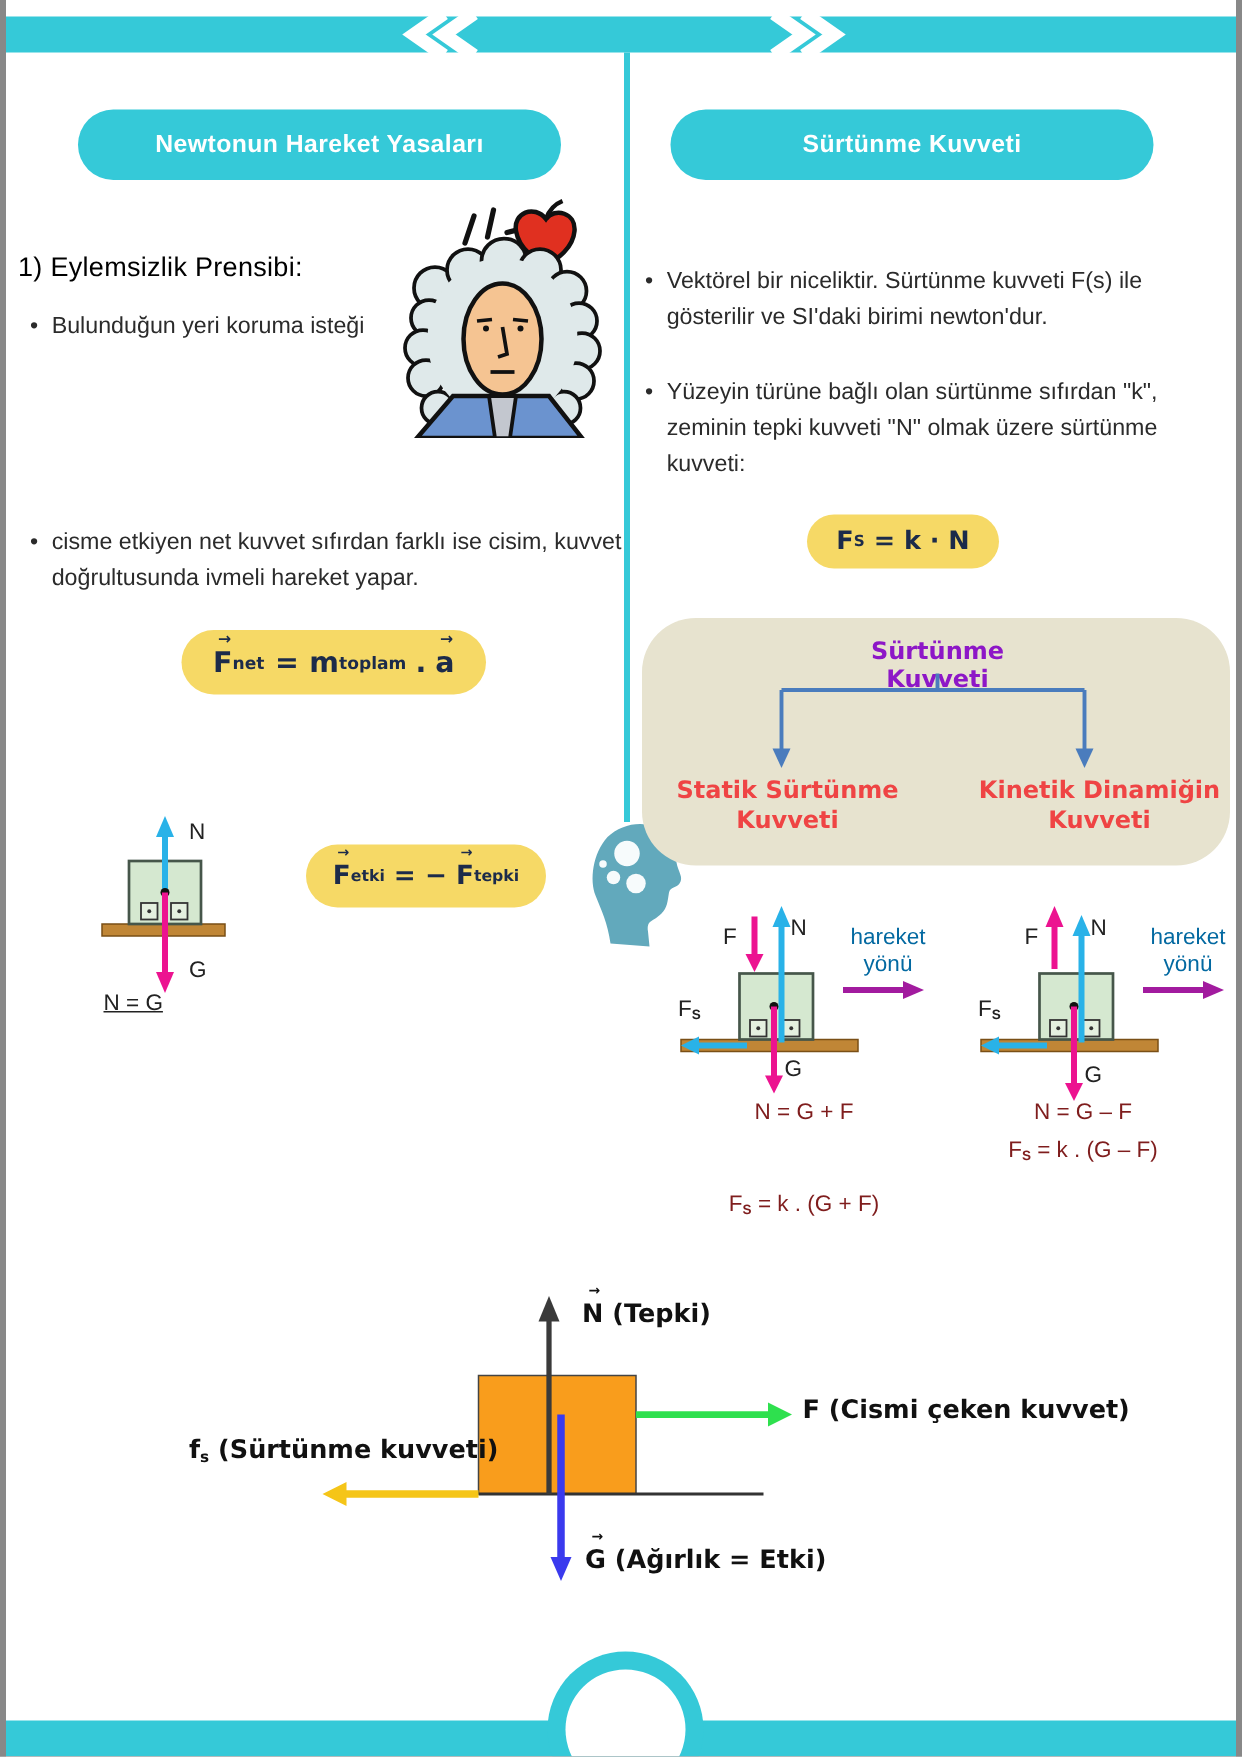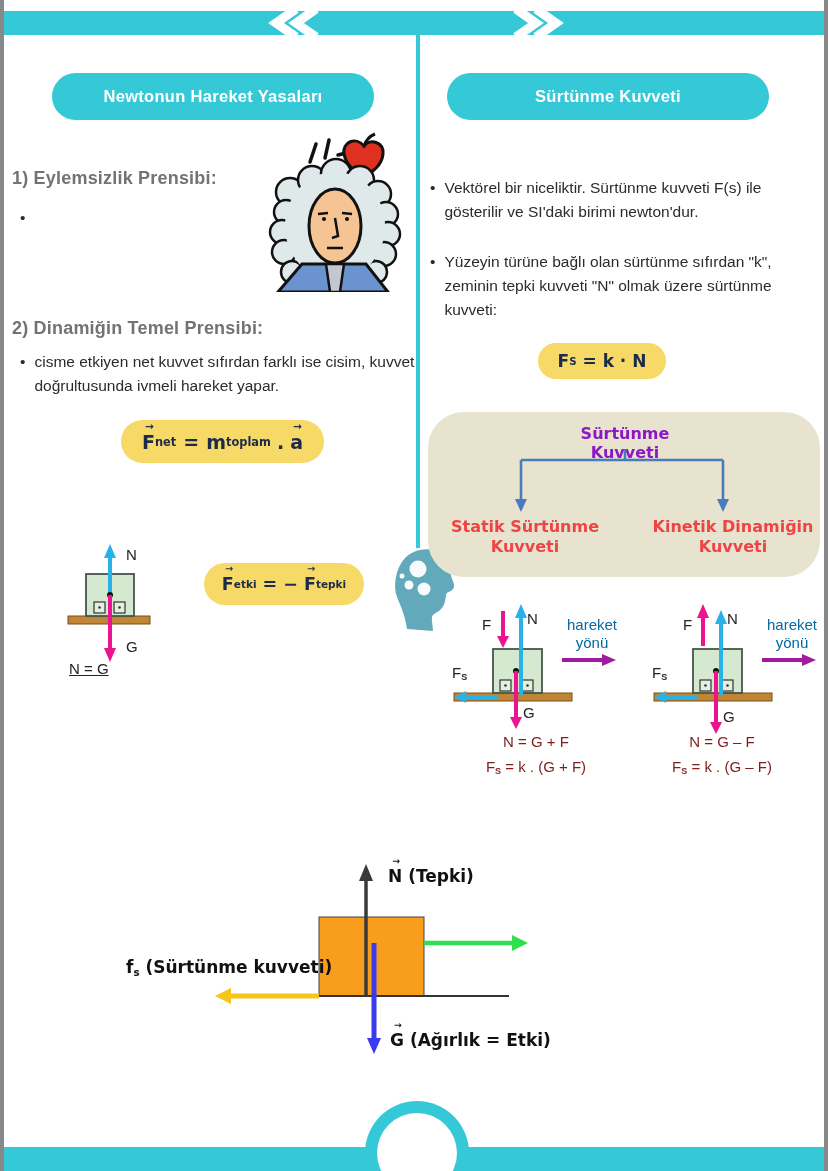--- a/index.html
+++ b/index.html
@@ -8,21 +8,21 @@
   .abs{position:absolute;}
 
   
   .divider{position:absolute;left:412px;top:35px;width:4px;height:513px;background:#35c9d8;}
 
   
   .pill-cyan{position:absolute;height:47px;width:322px;background:#35c9d8;border-radius:26px;
              color:#fff;font-size:16.5px;font-weight:600;text-align:center;line-height:47px;letter-spacing:.3px;}
 
   
-  .heading{position:absolute;font-size:18px;font-weight:700;color:#737373;letter-spacing:.2px;}
+  .heading{position:absolute;font-size:18px;font-weight:400;color:#000000;letter-spacing:.2px;}
   .bullet-row{position:absolute;display:flex;gap:9px;font-size:15.5px;color:#2b2b2b;line-height:1.55;}
   .bullet-row .dot{flex:0 0 auto;}
 
   
   .pill-yellow{position:absolute;background:#f6d966;border-radius:22px;display:flex;align-items:center;
                justify-content:center;color:#1c2b4a;font-weight:bold;font-family:"DejaVu Sans",sans-serif;}
   .vec{position:relative;display:inline-block;}
   .vec .arr{position:absolute;top:-11px;left:55%;transform:translateX(-50%);font-size:.55em;letter-spacing:-1px;}
   .sub{font-size:.6em;vertical-align:-.25em;font-weight:bold;}
 
@@ -70,20 +70,21 @@
     <circle cx="37" cy="44" r="6.5" fill="#ffffff" opacity="0.95"></circle>
     <circle cx="15" cy="31" r="2.5" fill="#ffffff" opacity="0.95"></circle>
   </svg>
 
   <div class="pill-cyan" style="left:48px;top:73px">Newtonun Hareket Yasaları</div>
   <div class="pill-cyan" style="left:443px;top:73px">Sürtünme Kuvveti</div>
 
   <div class="heading" style="left:8px;top:168px">1) Eylemsizlik Prensibi:</div>
   <div class="bullet-row" style="left:16px;top:206px;width:250px">
     <span class="dot">•</span>
+    <span>Bulunduğun yeri koruma isteği</span>
   </div>
 
   <svg class="abs" style="left:256px;top:130px" width="150" height="162" viewBox="0 0 150 162">
     <g stroke="#111" stroke-width="3.5" stroke-linecap="round">
       <line x1="56" y1="14" x2="50" y2="32"></line>
       <line x1="69" y1="10" x2="65" y2="28"></line>
       <line x1="78" y1="25" x2="94" y2="21"></line>
     </g>
     <g>
       <path d="M104,16 C96,6 82,12 84,24 C86,36 98,44 104,46 C112,43 122,35 123,24 C124,12 110,8 104,16 Z" fill="#e03020" stroke="#111" stroke-width="3"></path>
@@ -113,21 +114,20 @@
       <ellipse cx="75" cy="96" rx="26" ry="37" fill="#f5c492" stroke="#111" stroke-width="3"></ellipse>
       <line x1="58" y1="84" x2="68" y2="83" stroke="#111" stroke-width="2.5"></line>
       <line x1="82" y1="83" x2="92" y2="84" stroke="#111" stroke-width="2.5"></line>
       <circle cx="64" cy="89" r="2" fill="#111"></circle>
         <circle cx="87" cy="89" r="2" fill="#111"></circle>
       <path d="M75,88 L78,106 L72,108" fill="none" stroke="#111" stroke-width="2.5"></path>
       <line x1="67" y1="118" x2="83" y2="118" stroke="#111" stroke-width="2.5"></line>
     </g>
   </svg>
 
-  <div class="heading" style="left:8px;top:318px">2) Dinamiğin Temel Prensibi:</div>
   <div class="bullet-row" style="left:16px;top:350px;width:396px">
     <span class="dot">•</span>
     <span>cisme etkiyen net kuvvet sıfırdan farklı ise cisim, kuvvet doğrultusunda ivmeli hareket yapar.</span>
   </div>
 
   <div class="pill-yellow" style="left:117px;top:420px;width:203px;height:43px;font-size:19px">
     <span class="vec"><span class="arr">→</span><span>F</span></span>
       <span class="sub">net</span>
     <span style="margin:0 7px">=</span>
     <span>m</span>
@@ -210,21 +210,21 @@
     <polygon points="74,133 68,121 80,121" fill="#ec1390"></polygon>
     <line x1="120" y1="64" x2="162" y2="64" stroke="#a21b9f" stroke-width="4"></line>
     <polygon points="174,64 160,58 160,70" fill="#a21b9f"></polygon>
   </svg>
   <span class="dlabel" style="left:478px;top:616px">F</span>
   <span class="dlabel" style="left:523px;top:610px">N</span>
   <span class="dlabel" style="left:448px;top:664px"><span>F</span><span class="sub">S</span></span>
   <span class="dlabel" style="left:519px;top:704px">G</span>
   <div class="dir-label" style="left:552px;top:616px">hareket yönü</div>
   <div class="eq" style="left:452px;top:733px">N = G + F</div>
-  <div class="eq" style="left:452px;top:758px">
+  <div class="eq" style="left:452px;top:794px">
     <span>F</span><span class="sub">S</span>
     <span>= k . (G + F)</span>
   </div>
 
   <svg class="abs" style="left:638px;top:596px" width="200" height="145" viewBox="0 0 200 145">
     <rect x="12" y="97" width="118" height="8" fill="#c08636" stroke="#7a4f16" stroke-width="1"></rect>
     <rect x="51" y="53" width="49" height="44" fill="#d5e8d0" stroke="#46564a" stroke-width="1.8"></rect>
     <rect x="58" y="84" width="11" height="11" fill="#e4f0df" stroke="#333" stroke-width="1.2"></rect>
     <rect x="80" y="84" width="11" height="11" fill="#e4f0df" stroke="#333" stroke-width="1.2"></rect>
     <circle cx="63.5" cy="89.5" r="1.3" fill="#333"></circle>
@@ -261,20 +261,21 @@
     <polygon points="424,93 408,85 408,101" fill="#2ee04e"></polygon>
     <line x1="215" y1="146" x2="125" y2="146" stroke="#f5c518" stroke-width="5"></line>
     <polygon points="111,146 127,138 127,154" fill="#f5c518"></polygon>
     <line x1="270" y1="93" x2="270" y2="190" stroke="#3a3aee" stroke-width="5"></line>
     <polygon points="270,204 263,188 277,188" fill="#3a3aee"></polygon>
   </svg>
   <span class="blabel" style="left:384px;top:866px">
     <span class="vec"><span class="arr">→</span><span>N</span></span>
     <span>(Tepki)</span>
   </span>
+  <span class="blabel" style="left:531px;top:930px">F (Cismi çeken kuvvet)</span>
   <span class="blabel" style="left:122px;top:957px">
     <span>f</span><span class="sub">s</span>
     <span>(Sürtünme kuvveti)</span>
   </span>
   <span class="blabel" style="left:386px;top:1030px">
     <span class="vec"><span class="arr">→</span><span>G</span></span>
     <span>(Ağırlık = Etki)</span>
   </span>
 
   <svg class="abs" style="left:0;top:1090px" width="828" height="81">

